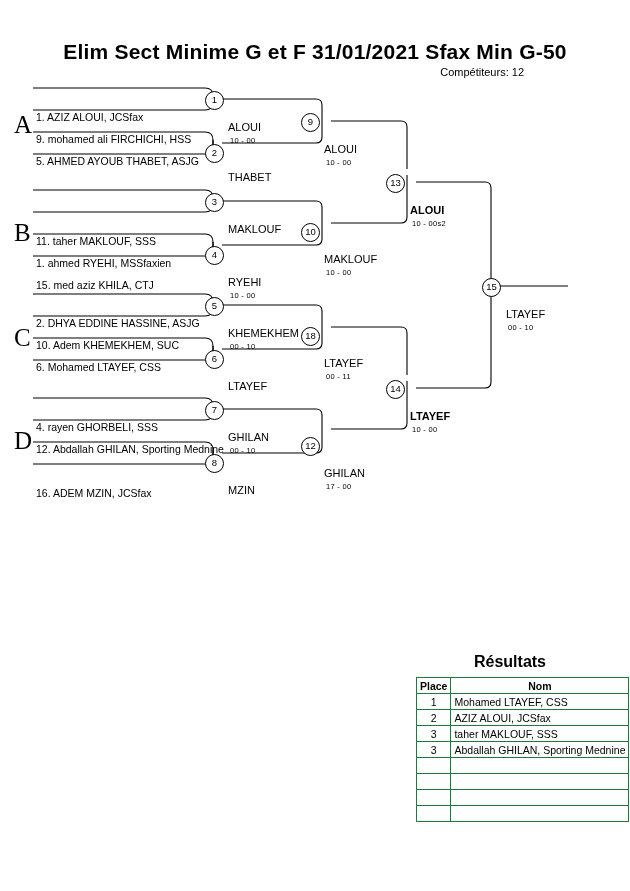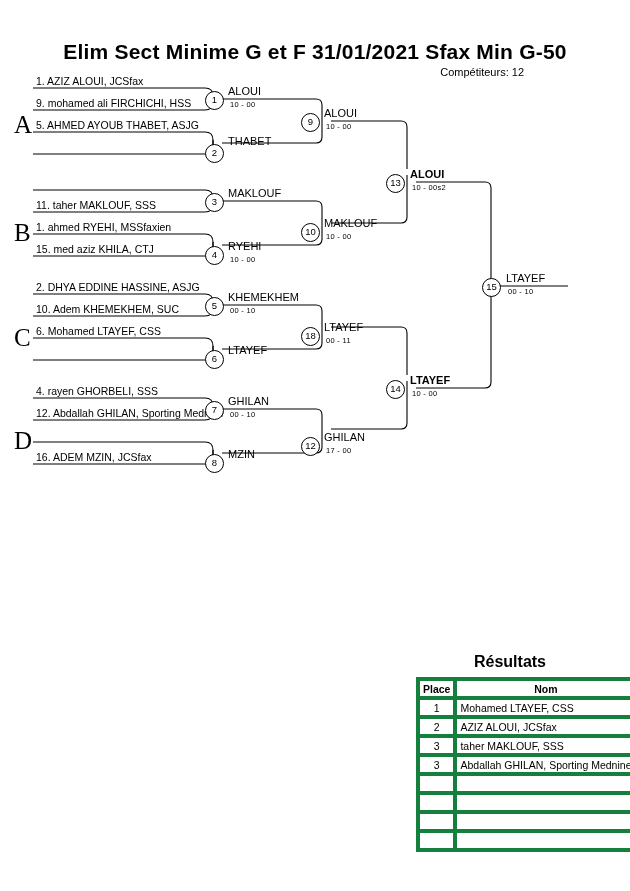--- a/index.html
+++ b/index.html
@@ -22,21 +22,21 @@
   }
   .competitors{
     position:absolute;right:22px;top:66px;
     font-size:11px;
     white-space:nowrap;
   }
 
   svg.bracket{position:absolute;left:0;top:0;width:630px;height:520px;}
   svg.bracket line, svg.bracket path{stroke:#000;fill:none;}
 
-  .lbl{position:absolute;white-space:nowrap;font-size:10.5px;line-height:11px;}
+  .lbl{position:absolute;white-space:nowrap;font-size:10.5px;line-height:11px;margin-top:36px;}
   .lbl.entrant{font-size:10.5px;}
   .lbl.winner{font-size:11px;}
   .lbl.winner-bold{font-size:11px;font-weight:bold;}
   .lbl.score{font-size:7.5px;letter-spacing:0.3px;}
   .grp{position:absolute;font-family:"Liberation Serif", serif;font-size:25px;line-height:25px;}
 
   .mnum{
     position:absolute;width:17px;height:17px;border:1px solid #000;border-radius:50%;
     background:#fff;font-size:9.5px;line-height:15px;text-align:center;
   }
@@ -45,21 +45,21 @@
     position:absolute;left:415px;top:653px;width:190px;
     text-align:center;font-size:16px;font-weight:bold;
   }
   table.results{
     position:absolute;left:416px;top:677px;
     border-collapse:collapse;
     table-layout:fixed;
     background:#fff;
   }
   table.results td,table.results th{
-    border:4px solid #15803d;
+    border:1px solid #15803d;
     height:15px;
     font-size:10.5px;
     font-weight:normal;
     padding:0 3px;
     overflow:visible;
     white-space:nowrap;
   }
   table.results th{font-weight:bold;text-align:center;}
   table.results td.place{width:34px;text-align:center;}
   table.results td.nom{width:150px;text-align:left;}

